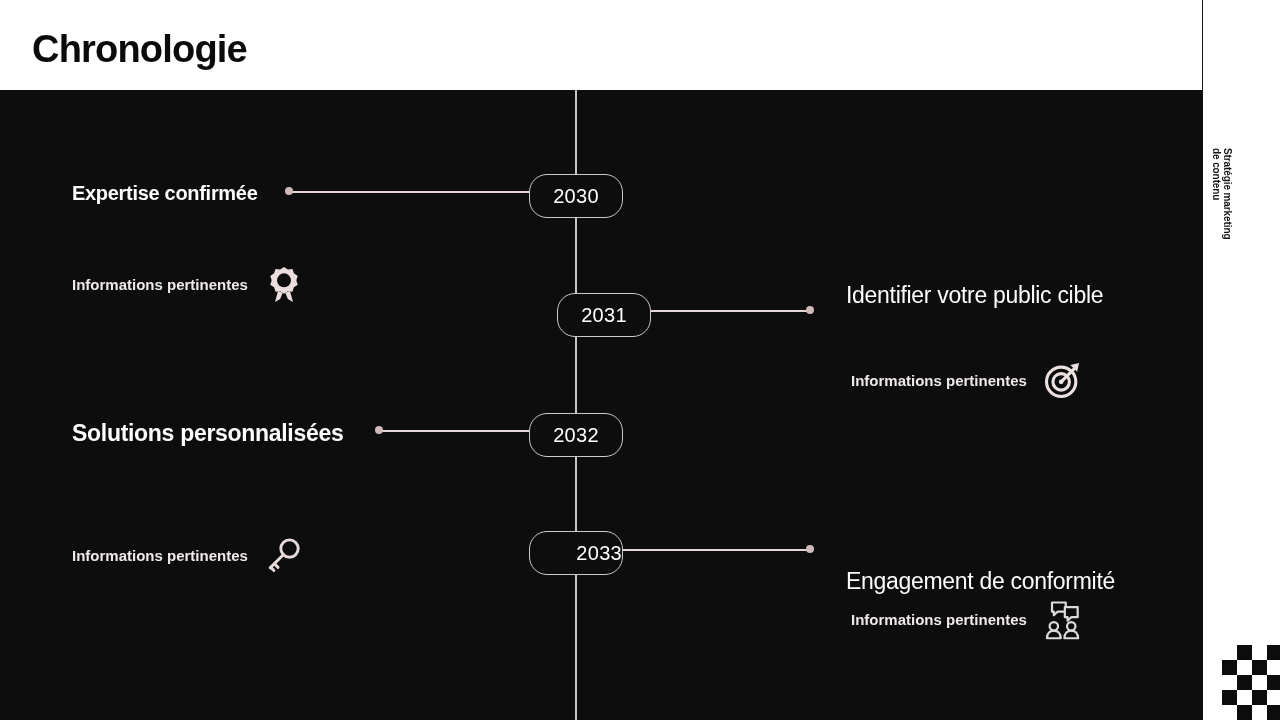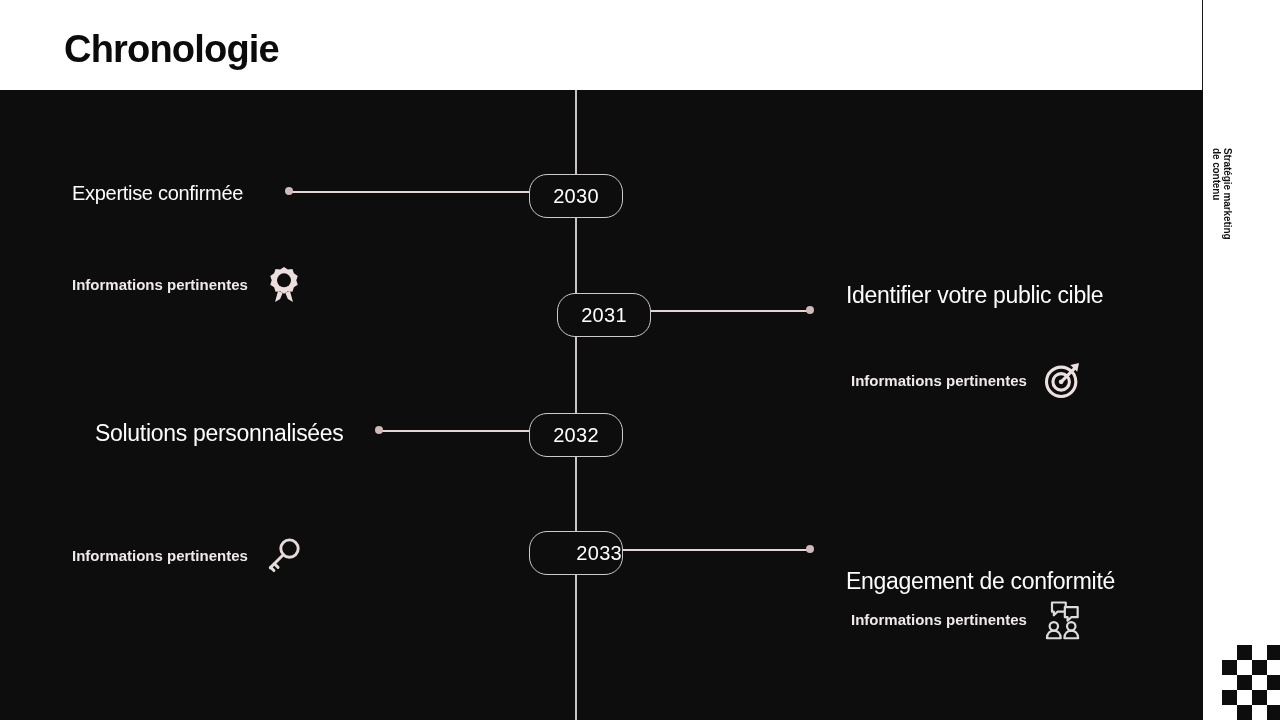--- a/index.html
+++ b/index.html
@@ -20,21 +20,20 @@
     position: absolute; left: 0; top: 0;
     width: 1203px; height: 90px;
     background: #ffffff;
   }
   .header-title {
     position: absolute; left: 32px; top: 28px;
     font-size: 38px; font-weight: bold;
     letter-spacing: -0.8px;
     color: #0b0b0b;
     white-space: nowrap;
-    margin-left: 32px;
   }
   .page-num {
     position: absolute; left: 1222px; top: 31px;
     font-size: 31px; font-weight: 400;
     color: #0b0b0b;
     letter-spacing: 0.5px;
   }
   .header-divider {
     position: absolute; left: 1202px; top: 0;
     width: 1.5px; height: 90px;
@@ -121,21 +120,21 @@
 
   
   .entry-title {
     position: absolute;
     color: #fdfdfd;
     white-space: nowrap;
     font-weight: 400;
     letter-spacing: -0.3px;
     z-index: 2;
   }
-  .entry-title.left  { text-align: left; }
+  .entry-title.left  { text-align: left; font-weight: bold; }
   .entry-title.right { text-align: left; }
   .t-sm { font-size: 20px; }
   .t-lg { font-size: 23px; }
 
   .info-row {
     position: absolute;
     display: flex; align-items: center; gap: 14px;
     white-space: nowrap;
     z-index: 2;
   }
@@ -194,21 +193,21 @@
           <circle cx="22" cy="26" r="9" stroke-width="3.4"></circle>
           <circle cx="22" cy="26" r="2.6" fill="#ece0e0" stroke="none"></circle>
           <path d="M22 26 L38 10" stroke-width="3.4" stroke-linecap="round"></path>
           <path d="M32 7.5 L41.5 5.5 L39.5 15 Z" fill="#ece0e0" stroke="none"></path>
         </svg>
       </span>
     </div>
 
     <div class="conn" style="left:378px; top:340px; width:155px;"></div>
     <div class="dot" style="left:375px; top:336px;"></div>
-    <div class="entry-title left t-lg" style="left:72px; top:330px;margin-left:23px;">Solutions personnalisées</div>
+    <div class="entry-title left t-lg" style="left:72px; top:330px;">Solutions personnalisées</div>
     <div class="pill" style="left:529px; top:323px;">
       <span>2032</span>
     </div>
     <div class="info-row" style="left:72px; top:443px;">
       <span class="info-label">Informations pertinentes</span>
       <span class="ico">
         <svg viewBox="0 0 48 48" fill="none" stroke="#e6dada">
           <circle cx="30" cy="17" r="9.5" stroke-width="3.2"></circle>
           <path d="M23.5 23.5 L9 38" stroke-width="3.2" stroke-linecap="round"></path>
           <path d="M13.5 33.5 L17.5 37.5" stroke-width="3.2" stroke-linecap="round"></path>

